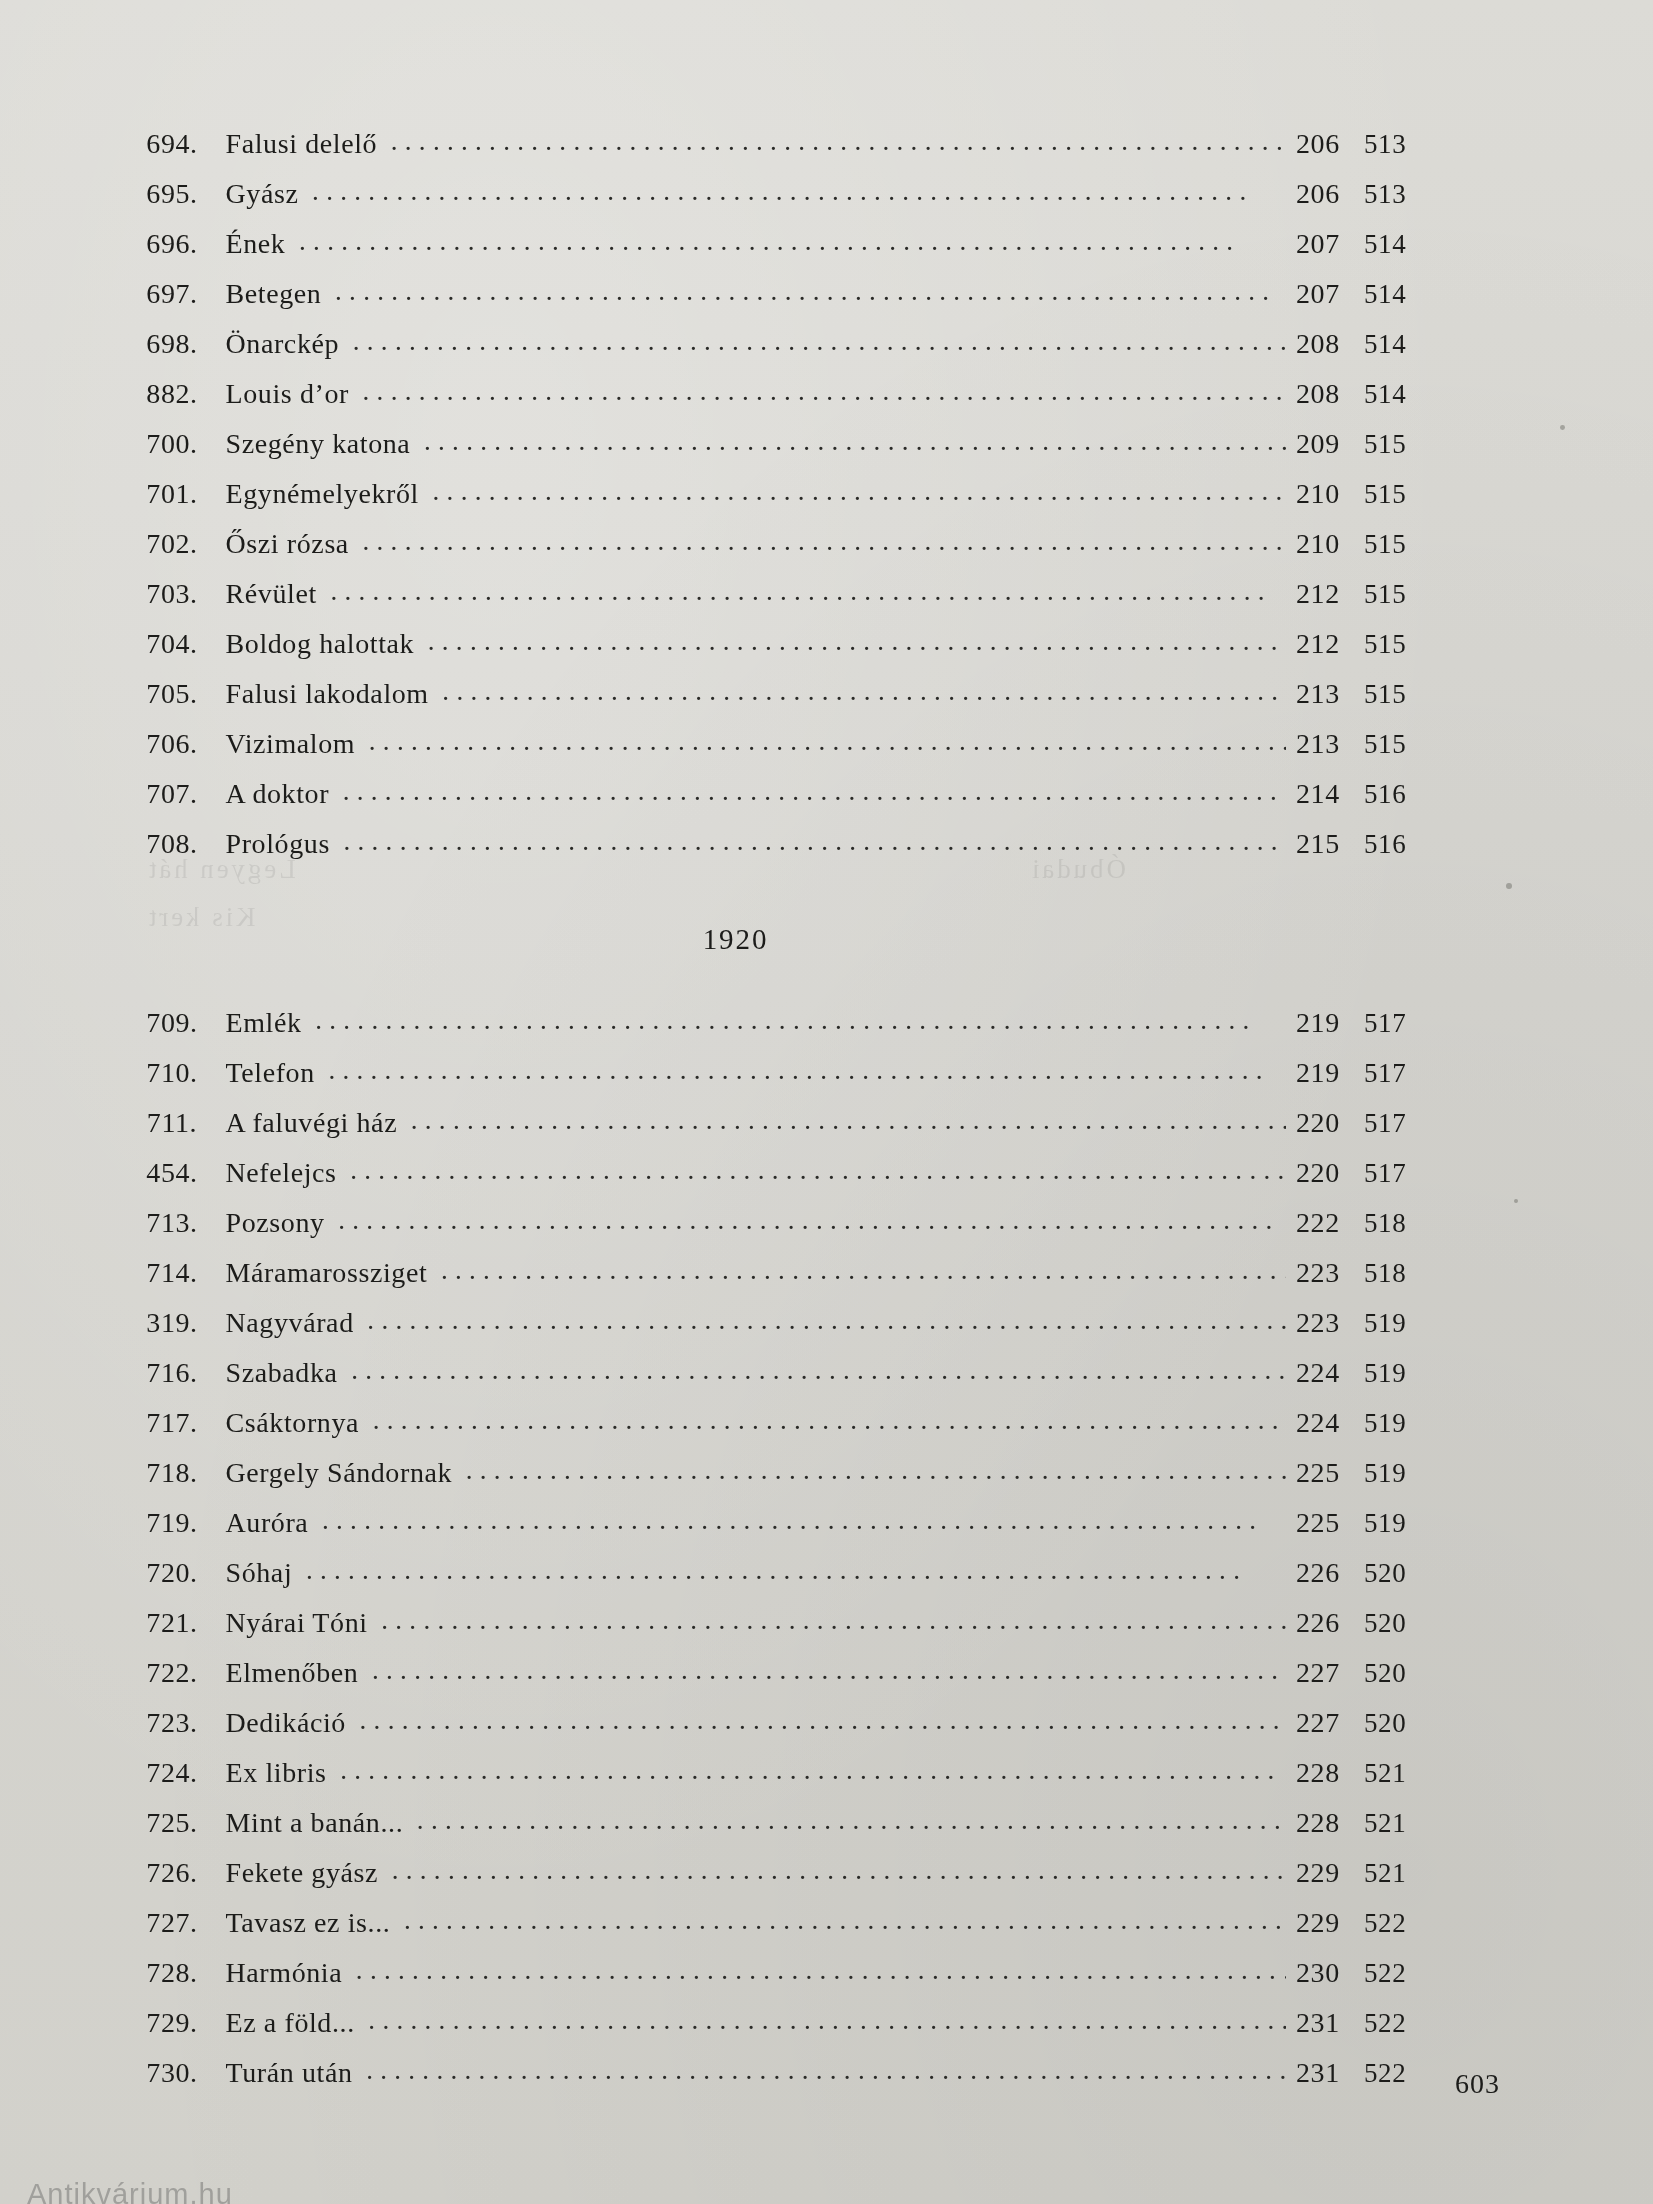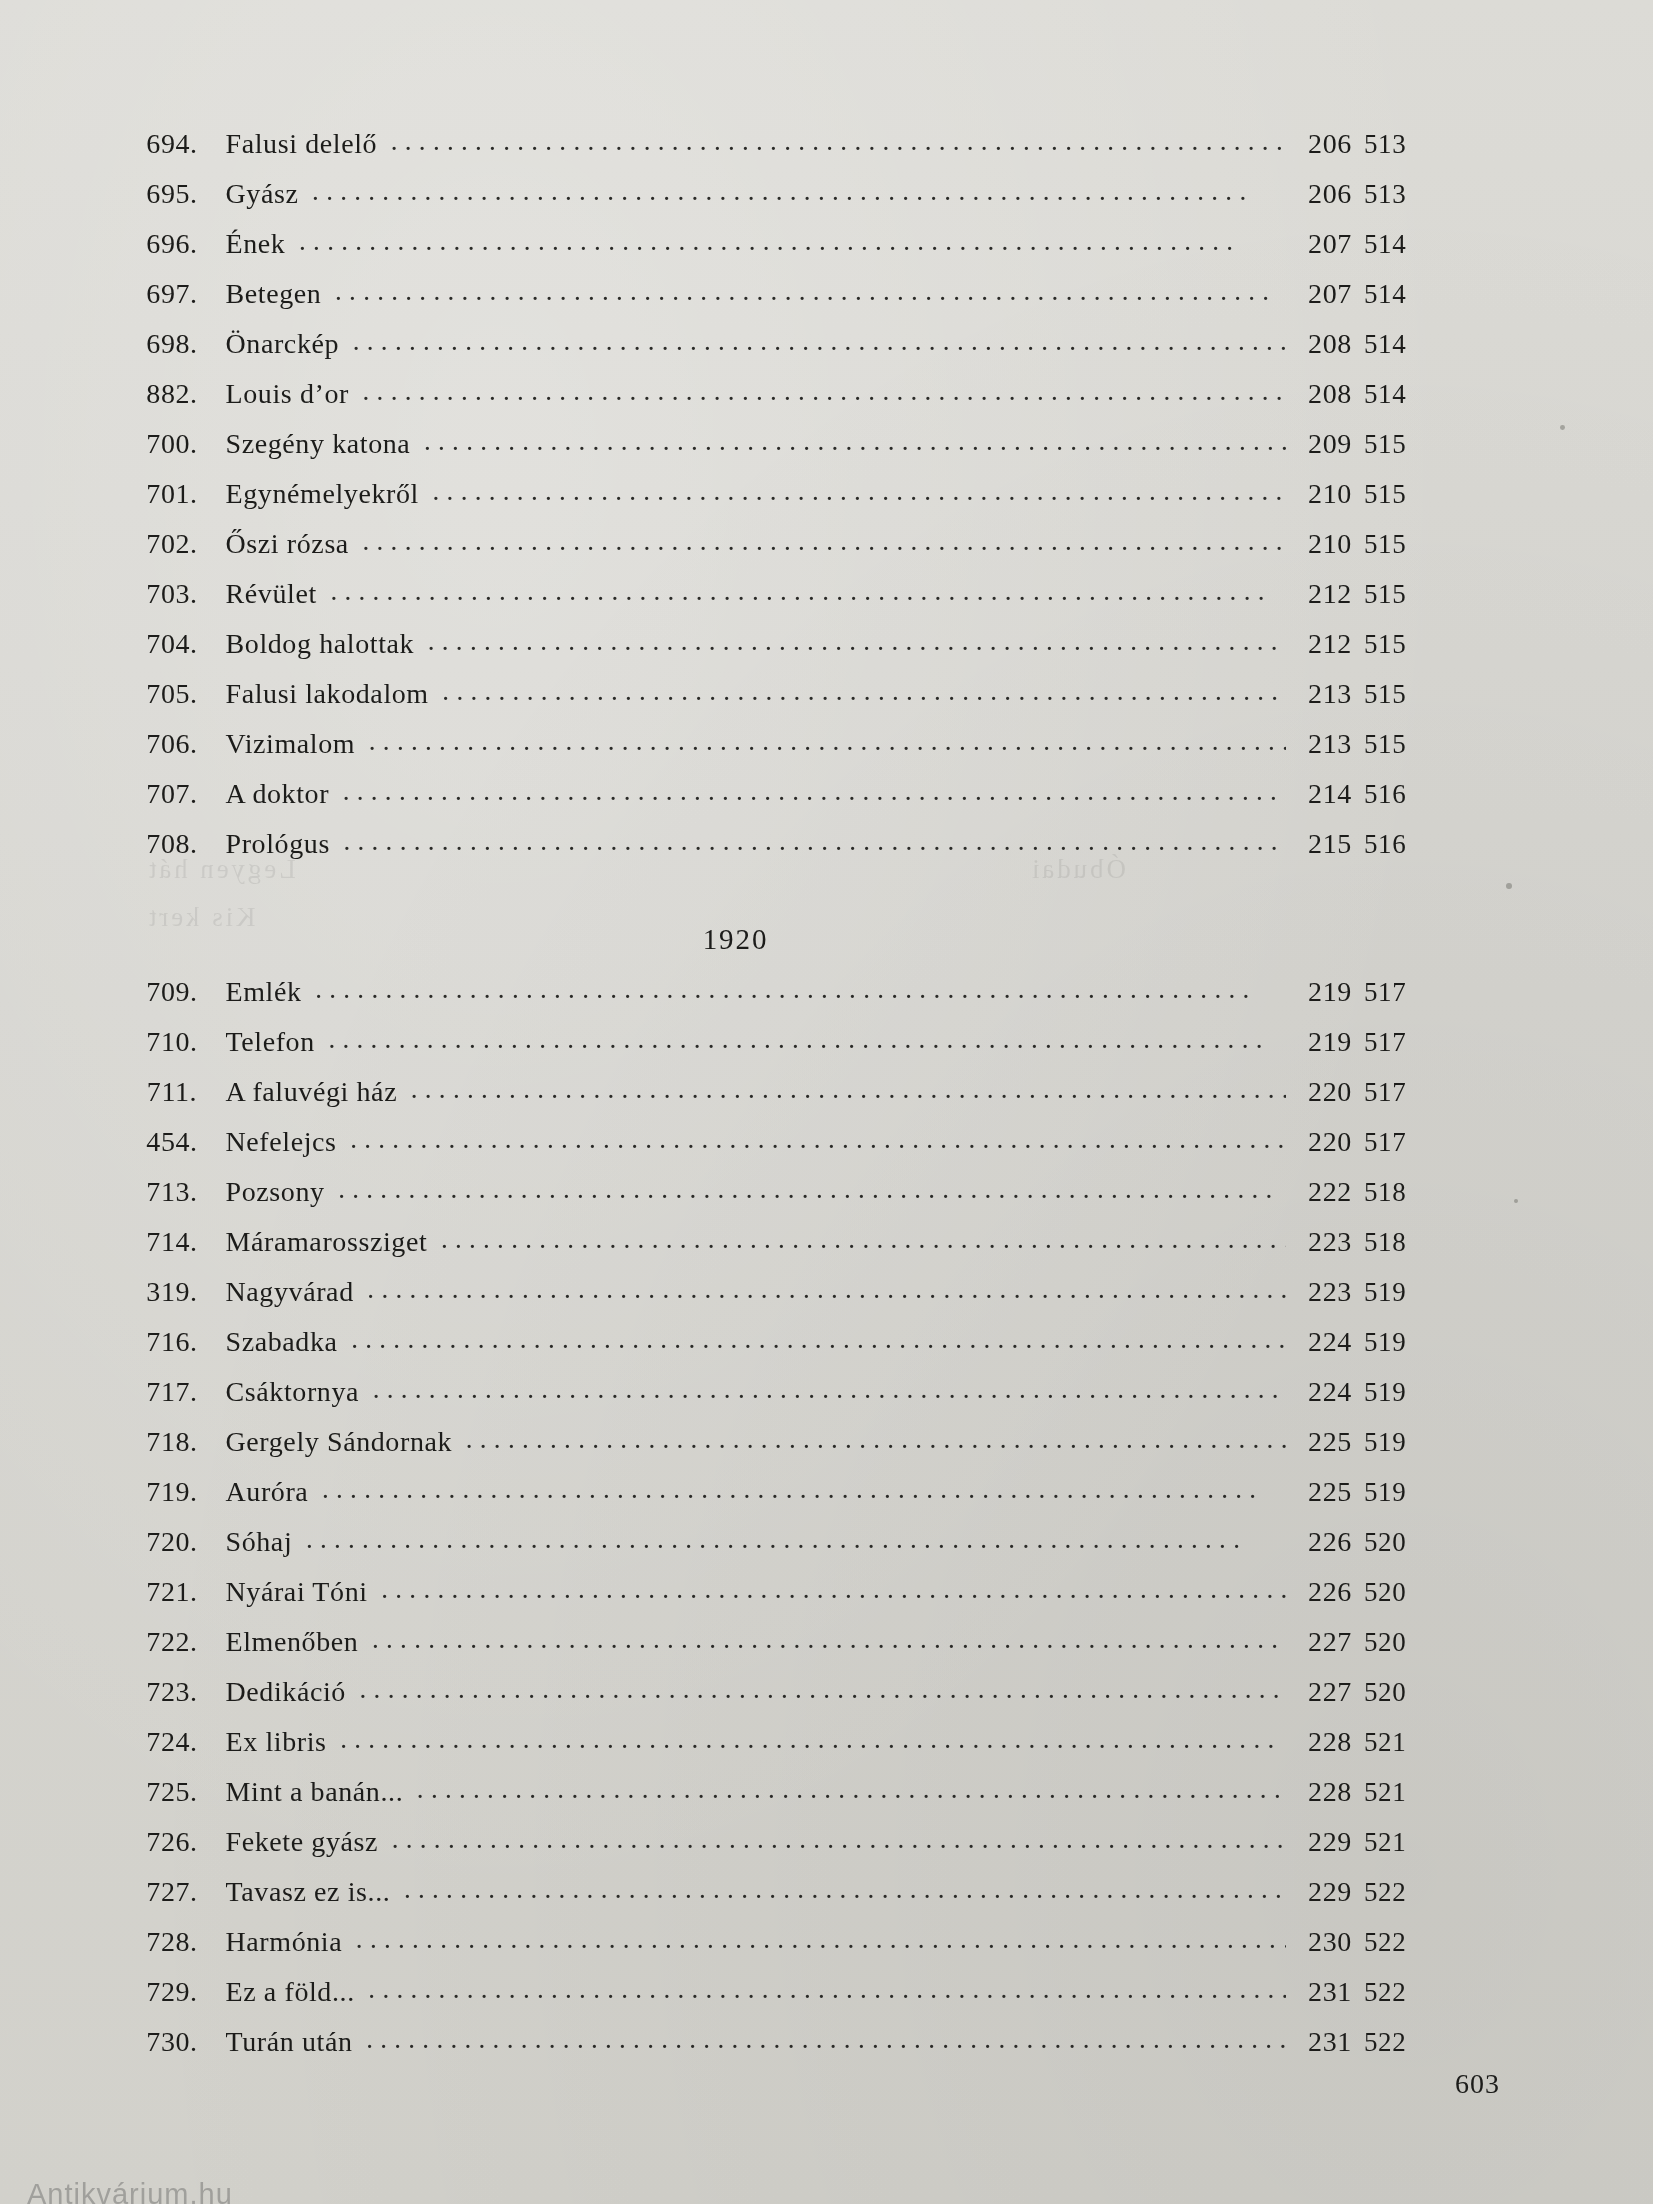--- a/index.html
+++ b/index.html
@@ -62,35 +62,35 @@
     margin: 0 9.7px 0 13.6px;
     position: relative;
     top: -2.9px;
     color: #2a2a27;
     font-size: 27px;
     letter-spacing: 7.3px;
   }
   .pg {
     flex: 0 0 auto;
     width: 68px;
-    text-align: center;
+    text-align: left;
     white-space: nowrap;
   }
   .pg2 {
     flex: 0 0 auto;
     width: 109px;
     text-align: left;
     white-space: nowrap;
     font-size: 27px;
   }
   .year {
     text-align: center;
     font-size: 29px;
     letter-spacing: 1.9px;
-    margin: 45px 0 20px 0;
+    margin: 45px 0 51px 0;
     padding-right: 136px;
   }
   .folio {
     position: absolute;
     right: 154px;
     bottom: 105px;
     font-size: 28px;
     letter-spacing: 1px;
   }
   .watermark {

